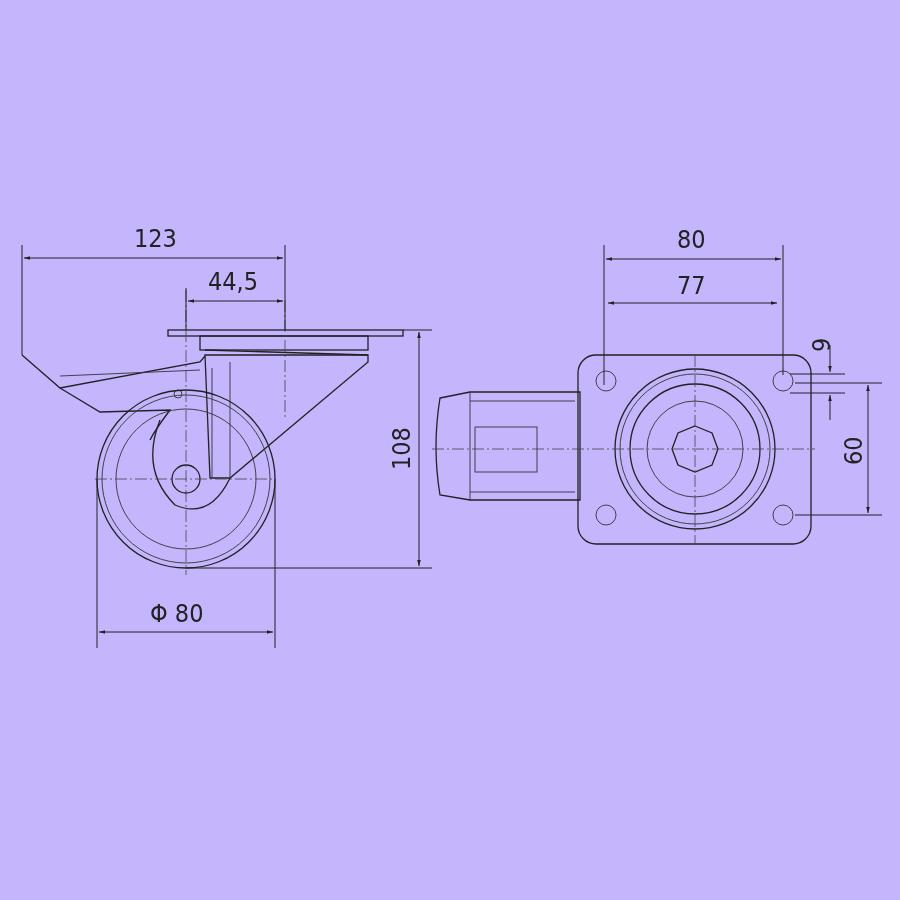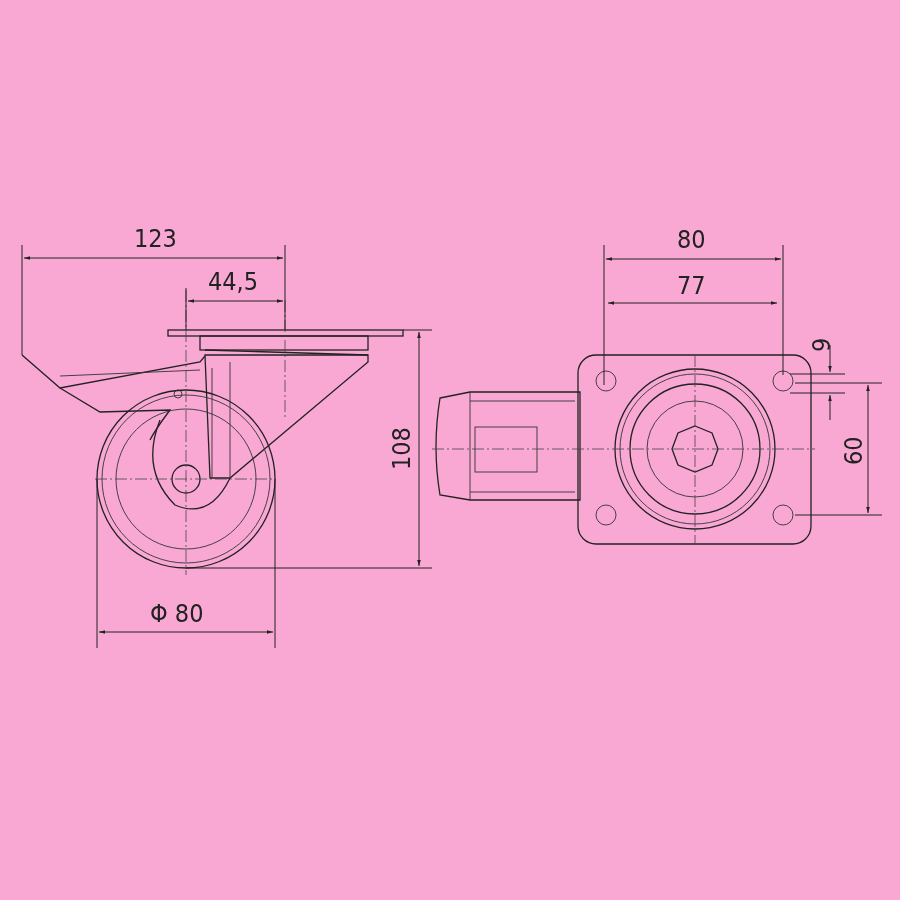--- a/index.html
+++ b/index.html
@@ -1,16 +1,16 @@
 <!DOCTYPE html>
 <html><head>
 <meta charset="utf-8">
 <style>
   html,body{margin:0;padding:0;background:#ffffff;}
-  #canvas{width:900px;height:900px;position:relative;background:#f9a8d4;overflow:hidden;}
+  #canvas{width:900px;height:900px;position:relative;background:#c4b5fd;overflow:hidden;}
   svg{position:absolute;left:0;top:0;}
   .ln{stroke:#222;stroke-width:1.3;fill:none;}
   .thin{stroke:#333;stroke-width:0.9;fill:none;}
   .ctr{stroke:#444;stroke-width:0.8;fill:none;stroke-dasharray:12 3 2 3;}
   .dim{stroke:#222;stroke-width:1;fill:none;}
   .lbl{font-family:"DejaVu Sans",sans-serif;font-size:25px;fill:#222;font-stretch:condensed;}
 </style>
 </head>
 <body>
 

